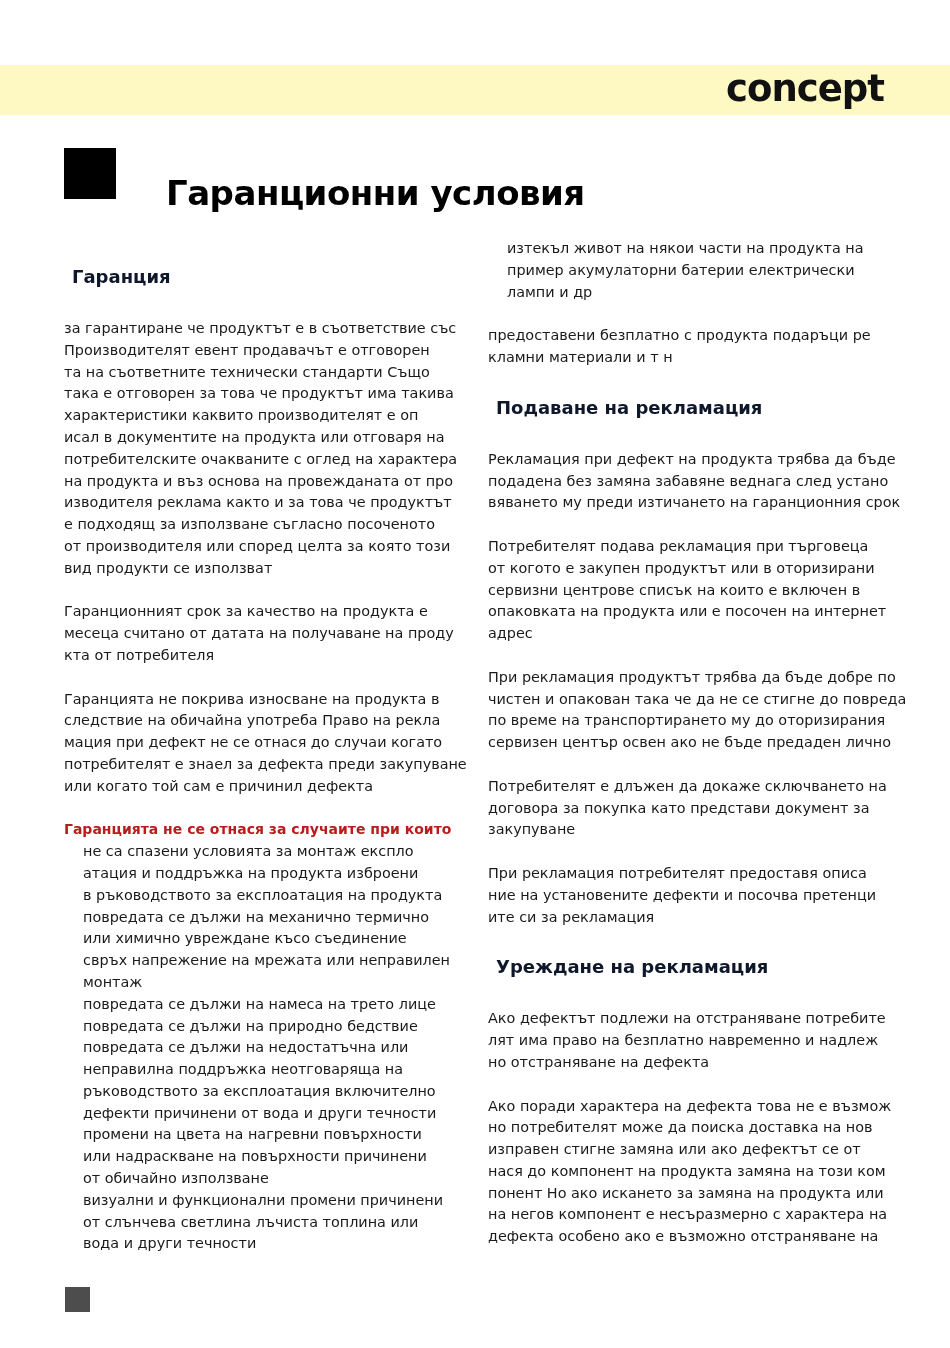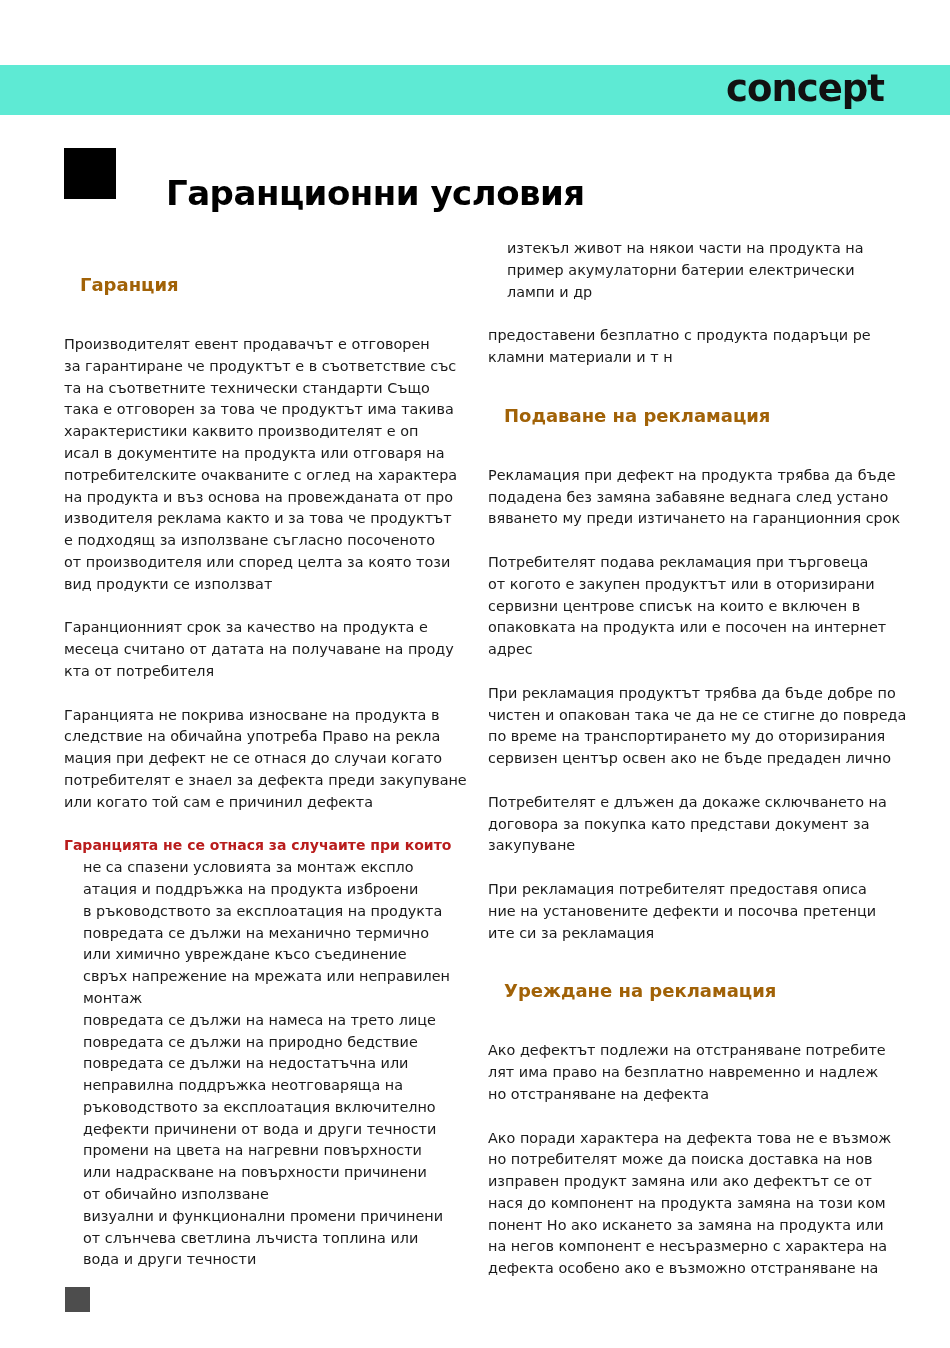--- a/index.html
+++ b/index.html
@@ -1,21 +1,21 @@
 <!DOCTYPE html>
 <html><head>
 <meta charset="utf-8">
 <style>
   html, body { margin: 0; padding: 0; }
   body {
     width: 950px; height: 1348px; position: relative; background: #ffffff;
     font-family: "DejaVu Sans", "Liberation Sans", sans-serif; color: #1a1a1a; overflow: hidden;
   }
   .header-bar {
-    position: absolute; left: 0; top: 65px; width: 950px; height: 50px; background: #5eead4;
+    position: absolute; left: 0; top: 65px; width: 950px; height: 50px; background: #fef9c3;
   }
   .logo {
     position: absolute; right: 66px; top: 2px;
     font-family: "DejaVu Sans", sans-serif; font-weight: bold; font-size: 37px;
     letter-spacing: -1px; color: #111; line-height: 44px;
   }
   .title-square {
     position: absolute; left: 64px; top: 148px; width: 52px; height: 51px; background: #000;
   }
   .page-title {
@@ -26,21 +26,21 @@
   .col {
     position: absolute; top: 238px; width: 400px;
     font-size: 14.4px; line-height: 21.8px; color: #1a1a1a;
   }
   .col-left { left: 64px; }
   .col-right { left: 488px; width: 400px; }
   .line { white-space: nowrap; display: block; height: 21.8px; }
   .indent { padding-left: 19px; }
   .gap { height: 21.8px; }
   h2.sec {
-    margin: 16px; font-size: 18px; font-weight: bold; color: #a16207; line-height: 22px; height: 22px;
+    margin: 8px; font-size: 18px; font-weight: bold; color: #0f172a; line-height: 22px; height: 22px;
   }
   .sec-wrap { padding-top: 20px; padding-bottom: 22px; }
   .bold-line { font-weight: bold; color: #b91c1c; font-size: 14px; }
   .footer-square {
     position: absolute; left: 65px; top: 1287px; width: 25px; height: 25px; background: #4d4d4d;
   }
 </style>
 </head>
 <body>
 
@@ -49,22 +49,22 @@
 </div>
 
 <div class="title-square"></div>
 <h1 class="page-title">Гаранционни условия</h1>
 
 <div class="col col-left">
   <div class="sec-wrap" style="padding-top:20px;">
     <h2 class="sec">Гаранция</h2>
   </div>
   <div id="lp1">
+      <span class="line">за гарантиране  че продуктът е в съответствие със</span>
       <span class="line">Производителят  евент  продавачът  е  отговорен</span>
-      <span class="line">за гарантиране  че продуктът е в съответствие със</span>
       <span class="line">та  на  съответните  технически  стандарти   Също</span>
       <span class="line">така е отговорен за това  че продуктът има такива</span>
       <span class="line">характеристики    каквито   производителят   е   оп</span>
       <span class="line">исал в документите на продукта или отговаря на</span>
       <span class="line">потребителските очакваните с оглед на характера</span>
       <span class="line">на продукта и въз основа на провежданата от про</span>
       <span class="line">изводителя реклама  както и за това  че продуктът</span>
       <span class="line">е  подходящ  за  използване  съгласно  посоченото</span>
       <span class="line">от производителя или според целта  за която този</span>
       <span class="line">вид продукти се използват</span>
@@ -162,21 +162,21 @@
   <div id="rs3">
       <div>
         <span class="line">Ако дефектът подлежи на отстраняване  потребите</span>
         <span class="line">лят има право на безплатно  навременно и надлеж</span>
         <span class="line">но отстраняване на дефекта</span>
       </div>
       <div class="gap"></div>
       <div>
         <span class="line">Ако поради характера на дефекта това не е възмож</span>
         <span class="line">но   потребителят  може  да  поиска  доставка  на  нов</span>
-        <span class="line">изправен продукт   замяна    или ако дефектът се от</span>
+        <span class="line">изправен стигне   замяна    или ако дефектът се от</span>
         <span class="line">нася до компонент на продукта  замяна на този ком</span>
         <span class="line">понент  Но ако искането за замяна на продукта или</span>
         <span class="line">на негов компонент е несъразмерно с характера на</span>
         <span class="line">дефекта   особено ако е възможно отстраняване на</span>
       </div>
     </div>
 </div>
 
 <div class="footer-square"></div>
 

